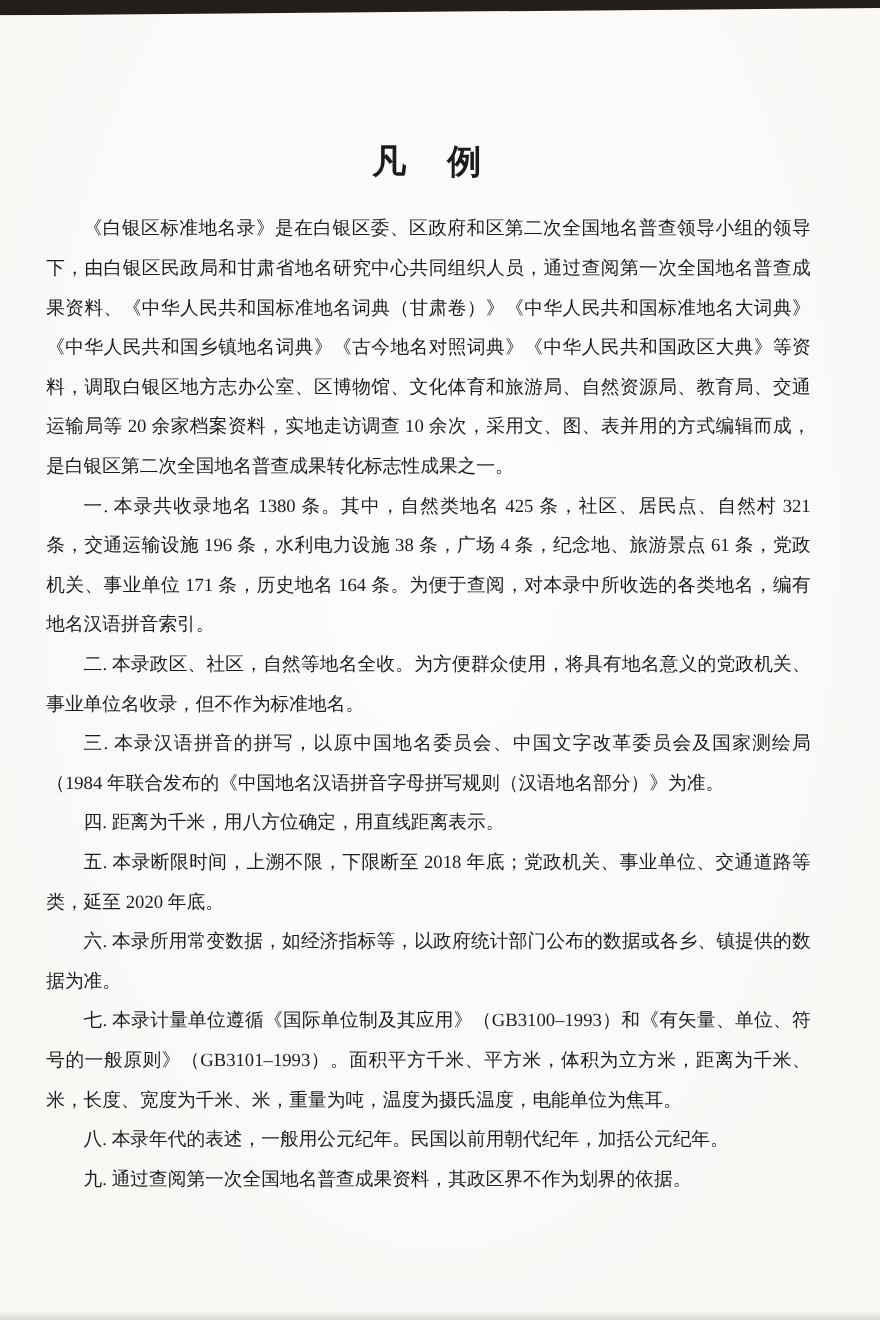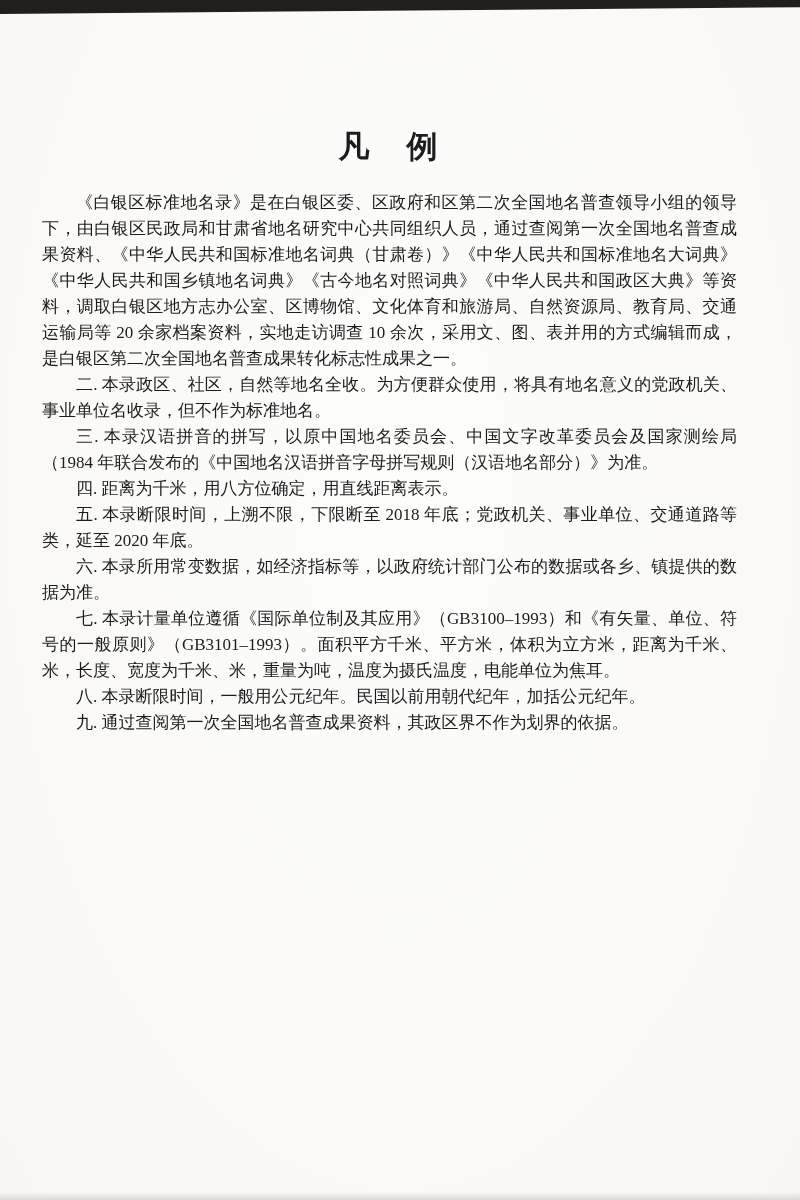--- a/index.html
+++ b/index.html
@@ -49,45 +49,46 @@
     font-weight: 600;
     letter-spacing: 3px;
     color: var(--ink, #1c1c1c);
   }
   .doc-body {
     position: absolute;
     top: 190px;
     left: 42px;
     width: 695px;
     font-size: 17px;
-    line-height: 26px;
+    line-height: 36px;
     color: var(--ink, #1c1c1c);
     text-align: justify;
     text-justify: inter-ideograph;
   }
   .para {
     margin: 0;
     padding: 0;
     text-indent: 2em;
   }
 </style>
 </head>
 <body>
 
 <div class="page">
   <div class="top-edge"></div>
 
   <h1 class="title">凡　例</h1>
 
   <div class="doc-body">
     <p class="para">《白银区标准地名录》是在白银区委、区政府和区第二次全国地名普查领导小组的领导下，由白银区民政局和甘肃省地名研究中心共同组织人员，通过查阅第一次全国地名普查成果资料、《中华人民共和国标准地名词典（甘肃卷）》《中华人民共和国标准地名大词典》《中华人民共和国乡镇地名词典》《古今地名对照词典》《中华人民共和国政区大典》等资料，调取白银区地方志办公室、区博物馆、文化体育和旅游局、自然资源局、教育局、交通运输局等 20 余家档案资料，实地走访调查 10 余次，采用文、图、表并用的方式编辑而成，是白银区第二次全国地名普查成果转化标志性成果之一。</p>
+    <p class="para">一. 本录共收录地名 1380 条。其中，自然类地名 425 条，社区、居民点、自然村 321 条，交通运输设施 196 条，水利电力设施 38 条，广场 4 条，纪念地、旅游景点 61 条，党政机关、事业单位 171 条，历史地名 164 条。为便于查阅，对本录中所收选的各类地名，编有地名汉语拼音索引。</p>
     <p class="para">二. 本录政区、社区，自然等地名全收。为方便群众使用，将具有地名意义的党政机关、事业单位名收录，但不作为标准地名。</p>
     <p class="para">三. 本录汉语拼音的拼写，以原中国地名委员会、中国文字改革委员会及国家测绘局（1984 年联合发布的《中国地名汉语拼音字母拼写规则（汉语地名部分）》为准。</p>
     <p class="para">四. 距离为千米，用八方位确定，用直线距离表示。</p>
     <p class="para">五. 本录断限时间，上溯不限，下限断至 2018 年底；党政机关、事业单位、交通道路等类，延至 2020 年底。</p>
     <p class="para">六. 本录所用常变数据，如经济指标等，以政府统计部门公布的数据或各乡、镇提供的数据为准。</p>
     <p class="para">七. 本录计量单位遵循《国际单位制及其应用》（GB3100–1993）和《有矢量、单位、符号的一般原则》（GB3101–1993）。面积平方千米、平方米，体积为立方米，距离为千米、米，长度、宽度为千米、米，重量为吨，温度为摄氏温度，电能单位为焦耳。</p>
-    <p class="para">八. 本录断限时间，一般用公元纪年。民国以前用朝代纪年，加括公元纪年。</p>
+    <p class="para">八. 本录年代的表述，一般用公元纪年。民国以前用朝代纪年，加括公元纪年。</p>
     <p class="para">九. 通过查阅第一次全国地名普查成果资料，其政区界不作为划界的依据。</p>
   </div>
 
   <div class="bottom-edge"></div>
 </div>
 
 </body></html>

